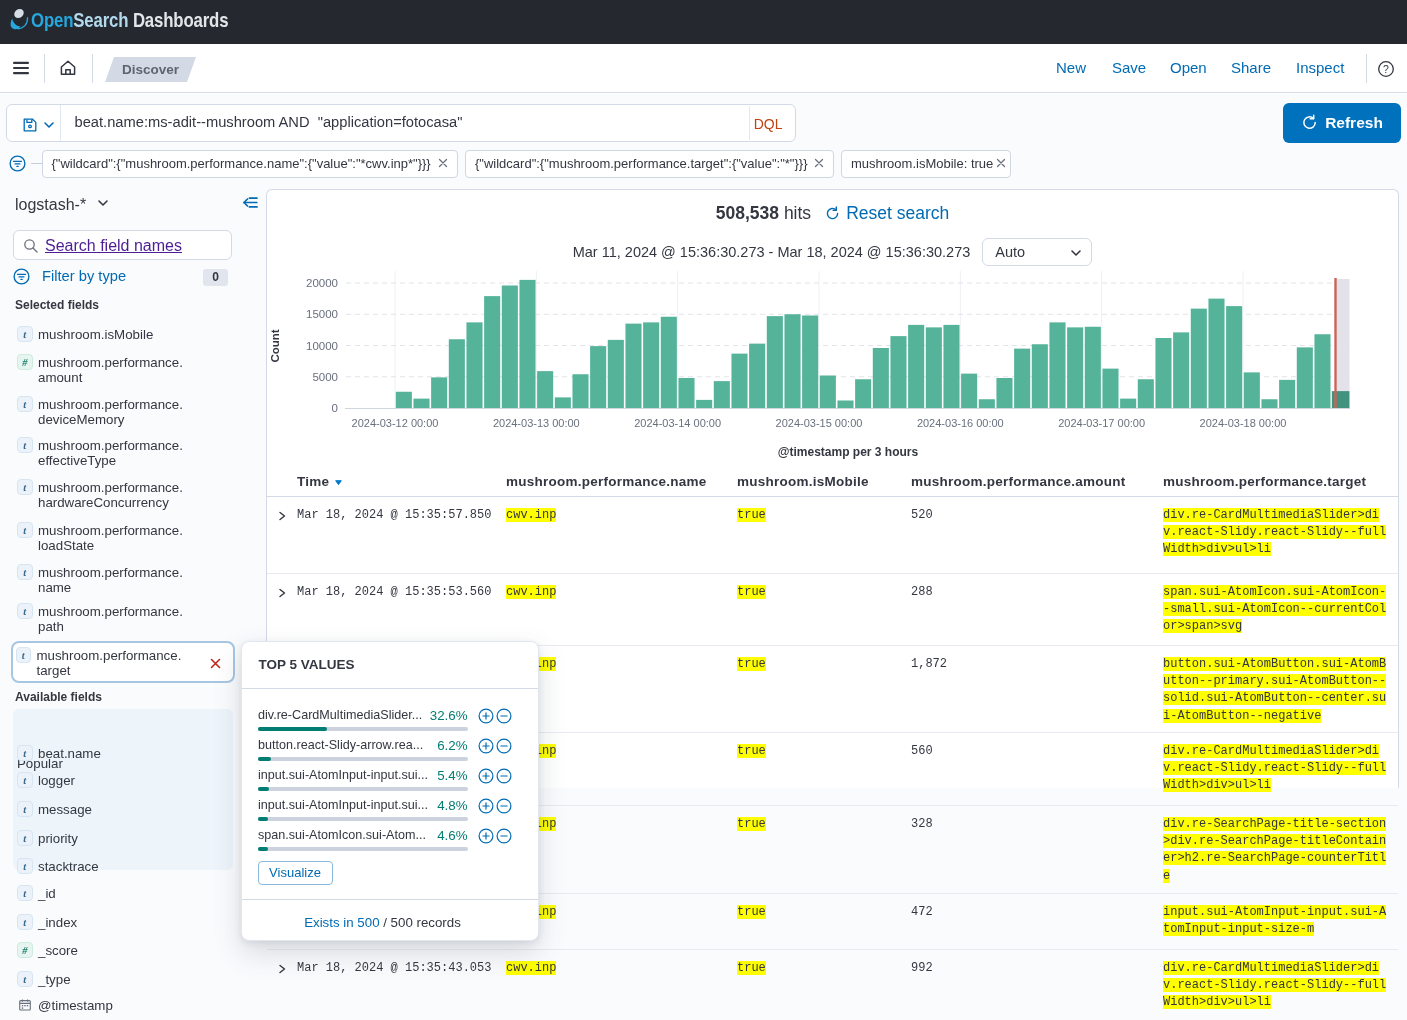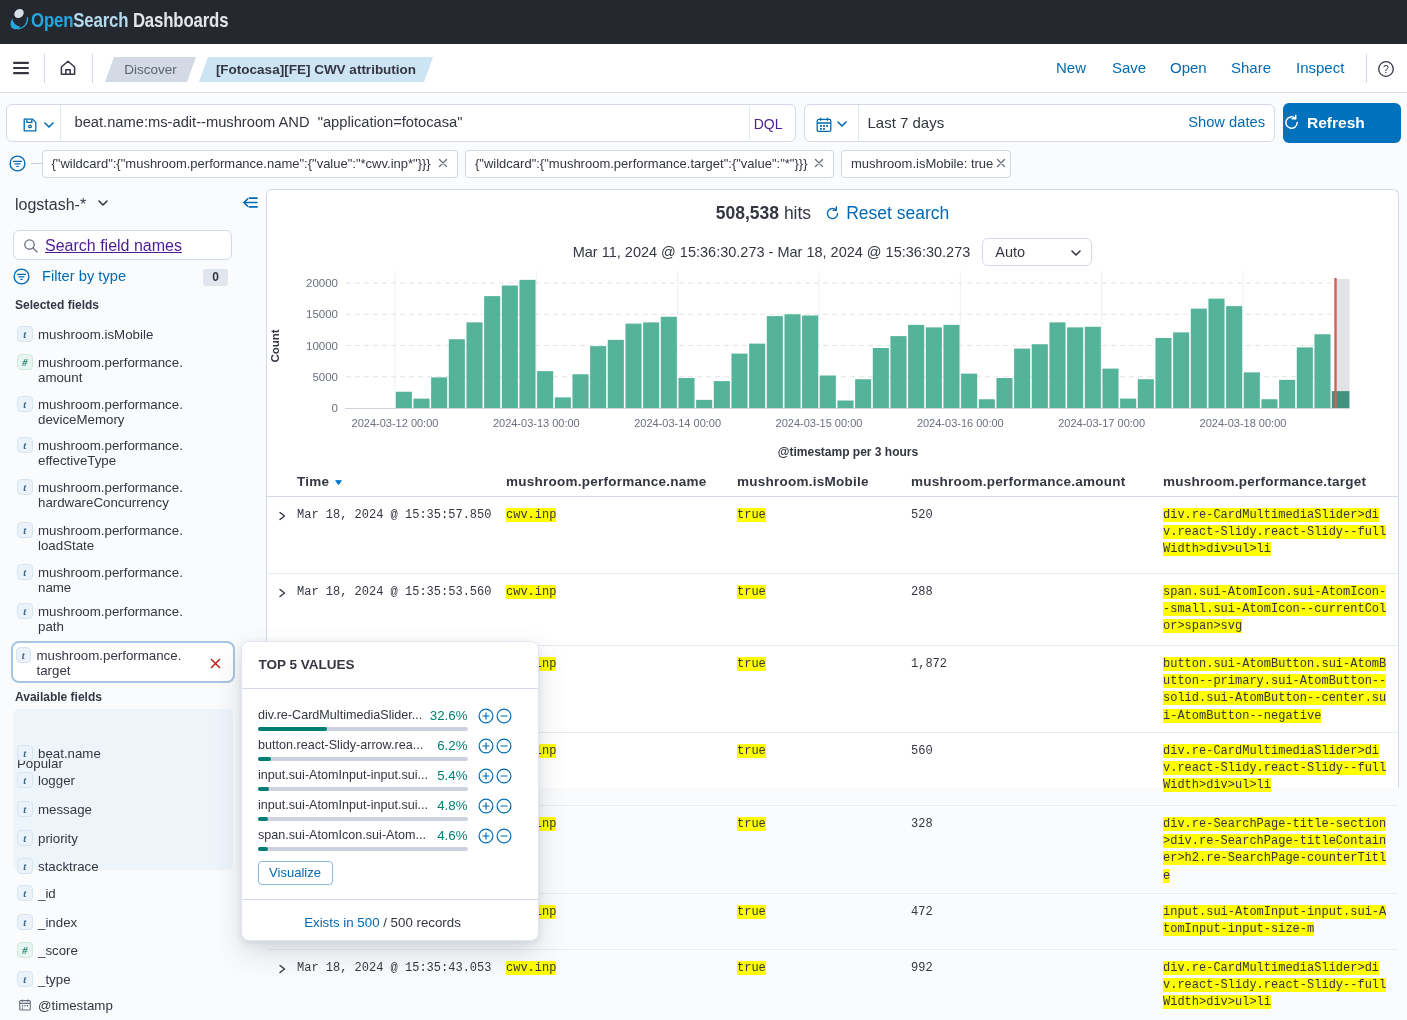--- a/index.html
+++ b/index.html
@@ -3,38 +3,38 @@
 * { margin:0; padding:0; box-sizing:border-box; }
 html,body { width:1407px; height:1020px; overflow:hidden; font-family:"Liberation Sans",sans-serif; background:#fff; }
 .abs { position:absolute; }
 .hdr { position:absolute; left:0; top:0; width:1407px; height:44px; background:#25282f; }
 .hdr .lm { position:absolute; left:10px; top:7px; }
 .hdr .lt { position:absolute; left:31px; top:8px; font-size:21px; font-weight:bold; letter-spacing:-0.2px; transform:scaleX(.80); transform-origin:left; white-space:nowrap; }
 .lt .c1 { color:#26A7DE; } .lt .c2 { color:#b3d9ec; } .lt .c3 { color:#e3e6e9; font-weight:bold; }
 .nav { position:absolute; left:0; top:44px; width:1407px; height:49px; background:#fff; border-bottom:1px solid #d3dae6; }
 .nav .vd { position:absolute; top:10px; height:29px; width:1px; background:#d3dae6; }
 .crumb { position:absolute; top:13px; height:25px; line-height:25px; font-size:13.5px; text-align:center; }
-.c-disc { left:105px; width:91px; background:#d3dae6; color:#5d6570; clip-path:polygon(9px 0,100% 0,calc(100% - 9px) 100%,0 100%); }
+.c-disc { left:105px; width:91px; background:#d3dae6; color:#5d6570; clip-path:polygon(9px 0,100% 0,calc(100% - 9px) 100%,0 100%);font-weight:bold; }
 .c-act { left:199px; width:234px; background:#cde4f5; color:#343741; font-weight:bold; clip-path:polygon(9px 0,100% 0,calc(100% - 9px) 100%,0 100%); }
 .navlink { position:absolute; top:15px; font-size:15px; color:#006BB4; }
 .sarea { position:absolute; left:0; top:94px; width:1407px; height:94px; background:#fafbfd; }
 .qbar { position:absolute; left:5.5px; top:9.5px; width:790px; height:38.5px; background:#fff; border:1px solid #d3dae6; border-radius:6px; }
 .qbar .sv { position:absolute; left:0; top:0; width:54.5px; height:36.5px; border-right:1px solid #e2e8f0; }
 .qbar .sv > svg { position:absolute; left:15px; top:12px; }
 .cv svg { display:block; position:static; }
 .qbar .sv .cv { position:absolute; left:36px; top:14px; }
 .qtext { position:absolute; left:68px; top:9px; font-size:14.7px; color:#343741; white-space:pre; }
-.dql { position:absolute; right:12px; top:11px; font-size:14px; color:#4c1d95; }
+.dql { position:absolute; right:12px; top:11px; font-size:14px; color:#c2410c; }
 .dbar { position:absolute; left:803.5px; top:9.5px; width:471.5px; height:38.5px; background:#fff; border:1px solid #d3dae6; border-radius:6px; }
 .dbar .cz { position:absolute; left:0; top:0; width:54px; height:36.5px; border-right:1px solid #e2e8f0; }
 .dbar .cz > svg { position:absolute; left:10px; top:11px; }
 .dbar .cz .cv { position:absolute; left:31px; top:13.5px; }
 .dtext { position:absolute; left:63px; top:9px; font-size:15px; color:#343741; }
 .showd { position:absolute; right:9px; top:9px; font-size:14.7px; color:#006BB4; }
-.rbtn { position:absolute; left:1283px; top:9px; width:118px; height:40px; background:#0071bc; border-radius:6px; color:#fff; font-size:15.5px; font-weight:bold; line-height:40px; }
+.rbtn { position:absolute; left:1283px; top:9px; width:118px; height:40px; background:#0071bc; border-radius:6px; color:#fff; font-size:15.5px; font-weight:bold; text-align:center; line-height:40px; }
 .rbtn svg { vertical-align:-3px; margin-right:7px; }
 .fcirc { position:absolute; left:9px; top:61px; }
 .pill { position:absolute; top:55.5px; height:28.5px; line-height:26.5px; background:#fff; border:1px solid #cfd7e2; border-radius:4px; font-size:13px; color:#343741; padding:0 9px; white-space:nowrap; }
 .pill .x { margin-left:7px; }
 .conn { position:absolute; left:31px; top:69px; width:11px; height:1px; background:#c4cdd9; }
 .pill .x svg { vertical-align:-0.5px; }
 .content { position:absolute; left:0; top:188px; width:1407px; height:832px; background:#fafbfd; }
 .sideb { position:absolute; left:0; top:0; width:265px; height:832px; }
 .ip-title { position:absolute; left:15px; top:8px; font-size:16px; font-weight:normal; color:#343741; }
 .ip-title svg { margin-left:11px; vertical-align:1px; }
@@ -110,21 +110,20 @@
           <rect x="1" y="7.95" width="16" height="2.1" rx="1"></rect>
           <rect x="1" y="13.1" width="16" height="2.1" rx="1"></rect>
         </g>
       </svg></span>
   <span class="vd" style="left:44px"></span>
   <span class="abs" style="left:59px;top:15px"><svg class="" width="18" height="18" viewBox="0 0 18 18">
         <path d="M9 2.2 15.6 8v7.3H2.4V8z M6.8 15.3v-4.5h4.4v4.5" fill="none" stroke="#343741" stroke-width="1.5" stroke-linejoin="round"></path>
       </svg></span>
   <span class="vd" style="left:92px"></span>
   <span class="crumb c-disc">Discover</span>
-  <span class="crumb c-act">[Fotocasa][FE] CWV attribution</span>
   <span class="navlink" style="left:1056px">New</span>
   <span class="navlink" style="left:1112px">Save</span>
   <span class="navlink" style="left:1170px">Open</span>
   <span class="navlink" style="left:1231px">Share</span>
   <span class="navlink" style="left:1296px">Inspect</span>
   <span class="vd" style="left:1366px;top:10px;position:absolute;height:29px;width:1px;background:#d3dae6"></span>
   <span class="abs" style="left:1377px;top:16px"><svg class="" width="18" height="18" viewBox="0 0 18 18">
         <circle cx="9" cy="9" r="7.3" fill="none" stroke="#343741" stroke-width="1.3"></circle>
         <text x="9" y="12.6" font-size="10.5" text-anchor="middle" fill="#343741" font-family="Liberation Sans">?</text>
       </svg></span>
@@ -141,44 +140,20 @@
         </svg>
         <span class="cv">
           <svg class="" width="12" height="12" viewBox="0 0 12 12">
             <path d="M2 4l4 4 4-4" fill="none" stroke="#006BB4" stroke-width="1.6" stroke-linecap="round" stroke-linejoin="round"></path>
           </svg>
         </span>
       </span>
     <span class="qtext">beat.name:ms-adit--mushroom AND  "application=fotocasa"</span>
     <span style="position:absolute;left:742px;top:1px;width:1px;height:34.5px;background:#e2e8f0"></span>
     <span class="dql">DQL</span>
-  </div>
-  <div class="dbar">
-    <span class="cz">
-        <svg class="" width="18" height="18" viewBox="0 0 18 18">
-          <g fill="none" stroke="#006BB4" stroke-width="1.3">
-            <rect x="2.2" y="3.4" width="13.6" height="12" rx="1.5"></rect>
-            <path d="M5.6 1.8v3M12.4 1.8v3M2.4 7h13.2"></path>
-          </g>
-          <g fill="#006BB4">
-            <rect x="5" y="9" width="1.8" height="1.8"></rect>
-            <rect x="8.1" y="9" width="1.8" height="1.8"></rect>
-            <rect x="11.2" y="9" width="1.8" height="1.8"></rect>
-            <rect x="5" y="12" width="1.8" height="1.8"></rect>
-            <rect x="8.1" y="12" width="1.8" height="1.8"></rect>
-          </g>
-        </svg>
-        <span class="cv">
-          <svg class="" width="12" height="12" viewBox="0 0 12 12">
-            <path d="M2 4l4 4 4-4" fill="none" stroke="#006BB4" stroke-width="1.6" stroke-linecap="round" stroke-linejoin="round"></path>
-          </svg>
-        </span>
-      </span>
-    <span class="dtext">Last 7 days</span>
-    <span class="showd">Show dates</span>
   </div>
   <div class="rbtn"><svg class="" width="17" height="17" viewBox="0 0 17 17">
         <path d="M14.2 8.5a5.7 5.7 0 1 1-1.7-4" fill="none" stroke="#fff" stroke-width="1.5" stroke-linecap="round"></path>
         <path d="M12.7 1.2v3.5H9.2" fill="none" stroke="#fff" stroke-width="1.5" stroke-linecap="round" stroke-linejoin="round"></path>
       </svg>Refresh</div>
   <span class="fcirc"><svg class="" width="17" height="17" viewBox="0 0 17 17">
         <circle cx="8.5" cy="8.5" r="7.4" fill="none" stroke="#006BB4" stroke-width="1.35"></circle>
         <g stroke="#006BB4" stroke-width="1.35" stroke-linecap="round">
           <line x1="4.6" y1="6.4" x2="12.4" y2="6.4"></line>
           <line x1="6.1" y1="8.9" x2="10.9" y2="8.9"></line>

